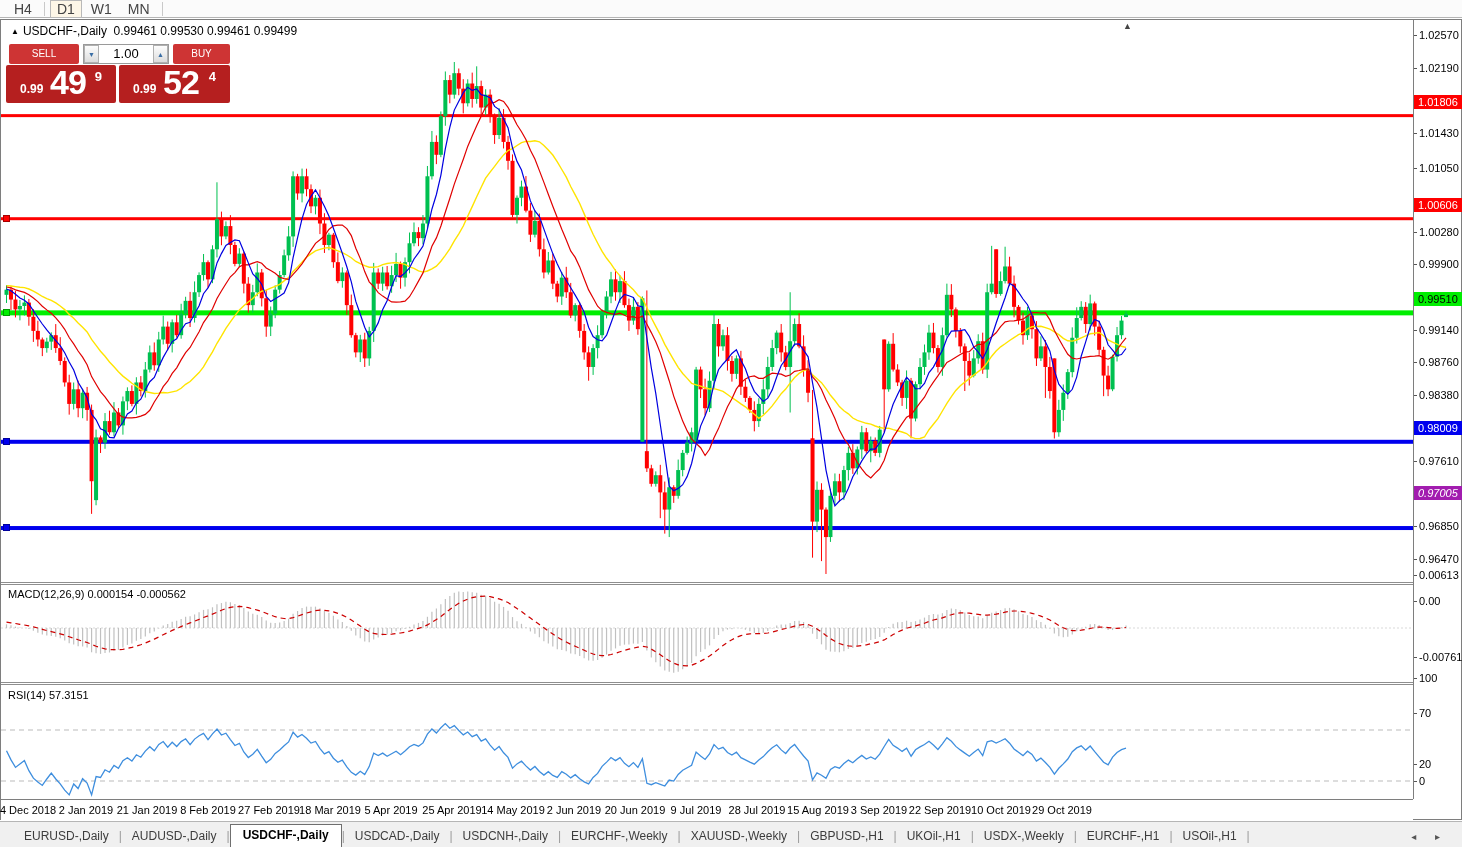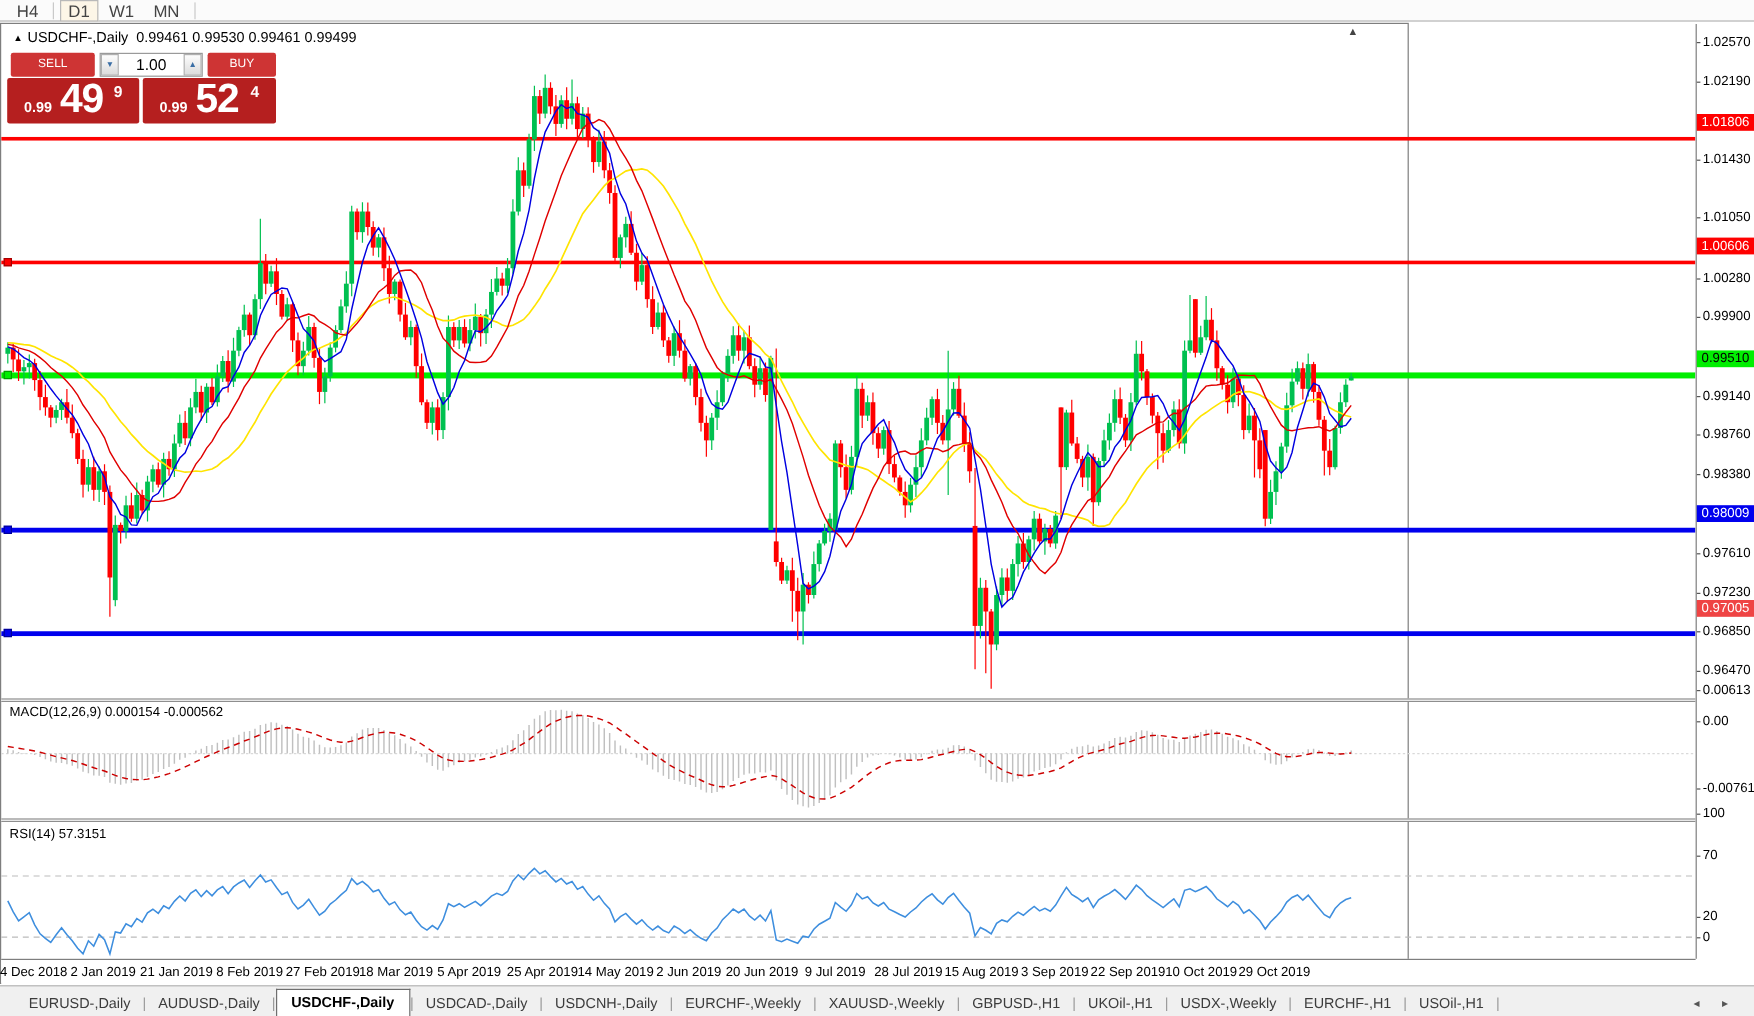--- a/index.html
+++ b/index.html
@@ -5,21 +5,21 @@
   html,body{margin:0;padding:0;background:#ffffff;width:1462px;height:847px;overflow:hidden;
     font-family:"Liberation Sans",sans-serif;-webkit-font-smoothing:none;}
   *{box-sizing:border-box;}
   
   #tf-bar{position:absolute;left:0;top:0;width:1462px;height:18px;background:#fbfbfb;
     border-bottom:1px solid #b5b5b5;display:flex;align-items:center;padding-left:6px;}
   .tf-item{font-size:14px;color:#444;padding:1px 7px;margin:0 1px;cursor:default;}
   .tf-item.active{background:#fdf6e7;border:1px solid #b9b9b9;padding:0 6px;}
   .tf-sep{width:1px;height:14px;background:#c9c9c9;margin:0 4px;}
   
-  #frame{position:absolute;left:0;top:19px;width:1174px;height:801px;border:1px solid #7e7e7e;background:#fff;}
+  #frame{position:absolute;left:0;top:19px;width:1462px;height:801px;border:1px solid #7e7e7e;background:#fff;}
   #title-row{position:absolute;left:10px;top:4px;height:14px;font-size:12px;color:#000;white-space:nowrap;}
   #title-row .tri{font-size:8px;vertical-align:1px;margin-right:4px;}
   
   .pane-svg{position:absolute;left:0;}
   #axis-col{position:absolute;left:1412px;top:0;width:48px;height:779px;border-left:1px solid #7e7e7e;background:#fff;}
   .axis-label{position:absolute;left:5px;font-size:11px;color:#000;white-space:nowrap;}
   .axis-label::before{content:"";position:absolute;left:-5px;top:6px;width:3px;height:1px;background:#555;}
   .axis-tag{position:absolute;left:0px;width:48px;font-size:11px;padding:0 2px 0 4px;color:#fff;height:14px;line-height:14px;}
   .splitter{position:absolute;left:0;width:1412px;height:3px;background:#fff;border-top:1px solid #8e8e8e;border-bottom:1px solid #8e8e8e;}
   .pane-label{position:absolute;left:7px;font-size:11px;color:#000;white-space:nowrap;}
@@ -847,35 +847,35 @@
   <svg id="svg-rsi" class="pane-svg" style="top:665px;" width="1412" height="114" viewBox="0 666 1412 114">
       <line x1="0" y1="711" x2="1412" y2="711" stroke="#bbbbbb" stroke-width="1" stroke-dasharray="5 4"></line>
       <line x1="0" y1="762" x2="1412" y2="762" stroke="#bbbbbb" stroke-width="1" stroke-dasharray="5 4"></line>
       <path d="M5.5 731.7 L10.0 740.9 L14.5 748.4 L18.9 745.0 L23.4 741.6 L27.9 751.7 L32.4 759.2 L36.8 763.0 L41.3 766.4 L45.8 760.0 L50.3 754.1 L54.8 760.0 L59.2 764.9 L63.7 771.2 L68.2 775.9 L72.7 765.0 L77.1 769.5 L81.6 759.7 L86.1 764.1 L90.6 775.9 L95.1 757.6 L99.5 758.5 L104.0 750.8 L108.5 753.2 L113.0 746.4 L117.4 749.4 L121.9 741.7 L126.4 738.7 L130.9 742.1 L135.4 735.8 L139.8 738.2 L144.3 732.1 L148.8 727.7 L153.3 731.8 L157.8 725.4 L162.2 722.5 L166.7 728.2 L171.2 723.2 L175.7 727.5 L180.1 722.6 L184.6 719.8 L189.1 725.7 L193.6 720.1 L198.1 716.8 L202.5 714.4 L207.0 720.6 L211.5 714.9 L216.0 710.1 L220.4 716.0 L224.9 714.2 L229.4 720.6 L233.9 726.5 L238.4 724.3 L242.8 733.0 L247.3 738.5 L251.8 735.2 L256.3 730.4 L260.7 737.2 L265.2 743.7 L269.7 740.3 L274.2 734.4 L278.7 731.0 L283.1 726.7 L287.6 722.9 L292.1 713.2 L296.6 718.1 L301.0 715.5 L305.5 719.2 L310.0 724.1 L314.5 722.5 L319.0 729.6 L323.4 734.9 L327.9 732.6 L332.4 739.2 L336.9 743.3 L341.3 741.1 L345.8 747.9 L350.3 753.3 L354.8 756.1 L359.3 752.3 L363.7 755.5 L368.2 747.6 L372.7 734.1 L377.2 736.5 L381.7 734.1 L386.1 737.2 L390.6 734.7 L395.1 732.2 L399.6 735.7 L404.0 732.0 L408.5 727.8 L413.0 725.4 L417.5 727.2 L422.0 723.9 L426.4 715.1 L430.9 710.0 L435.4 714.1 L439.9 708.8 L444.3 704.6 L448.8 709.2 L453.3 706.6 L457.8 711.5 L462.3 715.9 L466.7 713.0 L471.2 717.7 L475.7 715.6 L480.2 722.1 L484.6 719.8 L489.1 726.1 L493.6 731.2 L498.1 727.5 L502.6 733.8 L507.0 738.4 L511.5 749.2 L516.0 744.9 L520.5 742.2 L524.9 746.9 L529.4 751.1 L533.9 747.5 L538.4 752.5 L542.9 756.1 L547.3 752.7 L551.8 756.4 L556.3 758.4 L560.8 752.7 L565.3 755.2 L569.7 758.9 L574.2 755.7 L578.7 759.8 L583.2 762.9 L587.6 764.9 L592.1 758.5 L596.6 754.4 L601.1 747.4 L605.6 743.1 L610.0 738.5 L614.5 741.6 L619.0 738.6 L623.5 744.3 L627.9 747.7 L632.4 743.6 L636.9 748.5 L641.4 739.8 L645.9 764.3 L650.3 765.7 L654.8 763.6 L659.3 765.3 L663.8 767.0 L668.2 761.1 L672.7 762.1 L677.2 755.4 L681.7 751.2 L686.2 748.7 L690.6 746.2 L695.1 733.1 L699.6 736.9 L704.1 740.4 L708.5 735.0 L713.0 725.6 L717.5 730.1 L722.0 728.3 L726.5 733.5 L730.9 736.0 L735.4 733.1 L739.9 738.7 L744.4 740.8 L748.8 743.1 L753.3 745.2 L757.8 741.0 L762.3 737.6 L766.8 732.7 L771.2 728.8 L775.7 725.8 L780.2 730.9 L784.7 734.5 L789.1 729.0 L793.6 725.5 L798.1 731.4 L802.6 737.0 L807.1 742.0 L811.5 760.9 L816.0 753.9 L820.5 756.2 L825.0 759.3 L829.5 750.5 L833.9 747.6 L838.4 749.2 L842.9 744.6 L847.4 741.1 L851.8 743.7 L856.3 739.8 L860.8 736.4 L865.3 740.1 L869.8 737.9 L874.2 740.3 L878.7 735.2 L883.2 727.5 L887.7 720.4 L892.1 726.3 L896.6 729.1 L901.1 732.4 L905.6 729.3 L910.1 737.2 L914.5 730.8 L919.0 727.9 L923.5 725.5 L928.0 722.3 L932.4 726.1 L936.9 730.5 L941.4 724.8 L945.9 718.7 L950.4 722.3 L954.8 727.4 L959.3 730.9 L963.8 734.1 L968.3 737.3 L972.7 733.6 L977.2 730.1 L981.7 736.6 L986.2 722.9 L990.7 721.6 L995.1 724.1 L999.6 722.0 L1004.1 719.7 L1008.6 724.2 L1013.0 730.0 L1017.5 733.2 L1022.0 736.6 L1026.5 732.2 L1031.0 735.5 L1035.4 742.0 L1039.9 739.1 L1044.4 743.5 L1048.9 748.3 L1053.4 755.2 L1057.8 749.3 L1062.3 744.9 L1066.8 740.0 L1071.3 732.7 L1075.7 728.9 L1080.2 726.8 L1084.7 731.1 L1089.2 727.0 L1093.7 732.7 L1098.1 737.9 L1102.6 743.2 L1107.1 745.8 L1111.6 738.1 L1116.0 733.5 L1120.5 730.6 L1125.0 729.2 " stroke="#3e8ede" fill="none" stroke-width="1.3"></path>
     </svg>
 
   <div id="axis-col">
       <div class="axis-label" style="top: 9px;">1.02570</div>
       <div class="axis-label" style="top: 41.6426px;">1.02190</div>
       <div class="axis-label" style="top: 106.928px;">1.01430</div>
-      <div class="axis-label" style="top: 155px;">1.01050</div>
+      <div class="axis-label" style="top: 142px;">1.01050</div>
       <div class="axis-label" style="top: 205.715px;">1.00280</div>
       <div class="axis-label" style="top: 238.357px;">0.99900</div>
       <div class="axis-label" style="top: 303.642px;">0.99140</div>
       <div class="axis-label" style="top: 336.285px;">0.98760</div>
       <div class="axis-label" style="top: 368.928px;">0.98380</div>
       <div class="axis-label" style="top: 435.072px;">0.97610</div>
       <div class="axis-label" style="top: 467.715px;">0.97230</div>
       <div class="axis-label" style="top: 500.357px;">0.96850</div>
       <div class="axis-label" style="top: 533px;">0.96470</div>
       <div class="axis-tag" style="top: 74.6288px; background: rgb(255, 0, 0); color: rgb(255, 255, 255);">1.01806</div>
       <div class="axis-tag" style="top: 177.711px; background: rgb(255, 0, 0); color: rgb(255, 255, 255);">1.00606</div>
       <div class="axis-tag" style="top: 271.859px; background: rgb(0, 238, 0); color: rgb(0, 0, 0);">0.99510</div>
       <div class="axis-tag" style="top: 400.797px; background: rgb(0, 0, 238); color: rgb(255, 255, 255);">0.98009</div>
-      <div class="axis-tag" style="top: 480px; background: #ef4444; color: rgb(255, 255, 255);">0.97005</div>
+      <div class="axis-tag" style="top: 466px; background: #a21caf; color: rgb(255, 255, 255); font-style: italic;">0.97005</div>
       <div class="axis-label" style="top: 549px;">0.00613</div>
       <div class="axis-label" style="top: 575px;">0.00</div>
       <div class="axis-label" style="top: 631px;">-0.007612</div>
       <div class="axis-label" style="top: 652px;">100</div>
       <div class="axis-label" style="top: 687px;">70</div>
       <div class="axis-label" style="top: 738px;">20</div>
       <div class="axis-label" style="top: 755px;">0</div>
     </div>
   <div id="date-strip">
       <div class="date-label" style="left: 24px;">14 Dec 2018</div>

